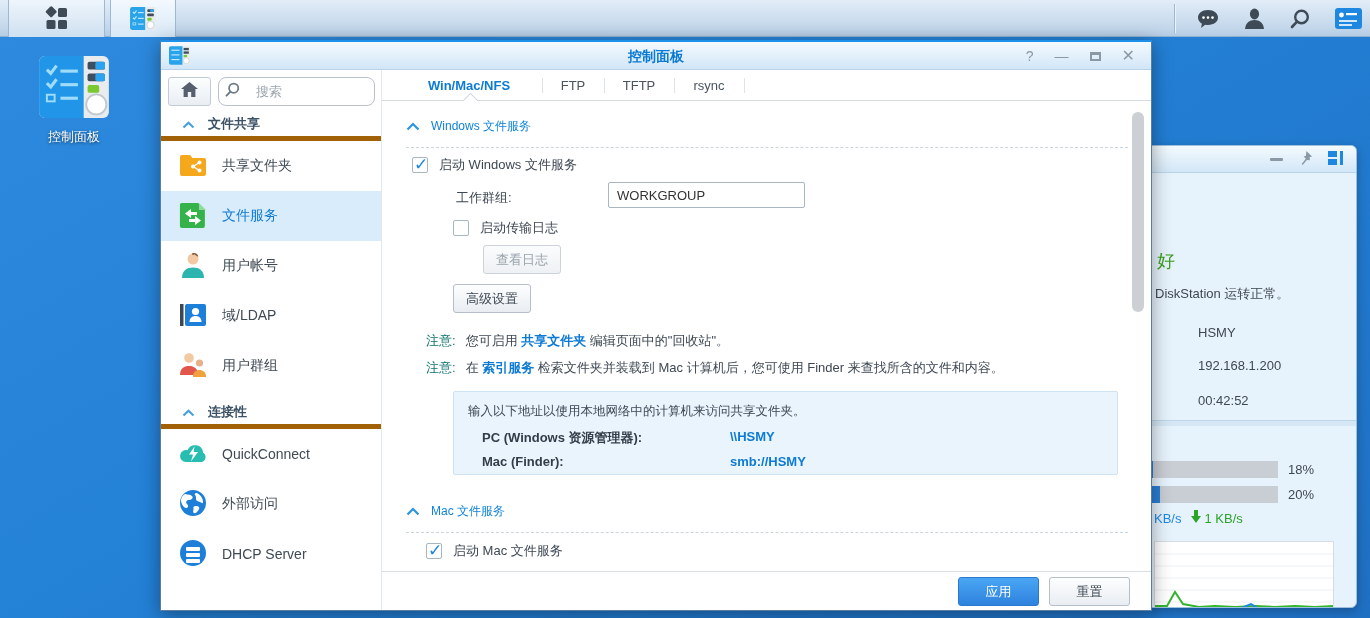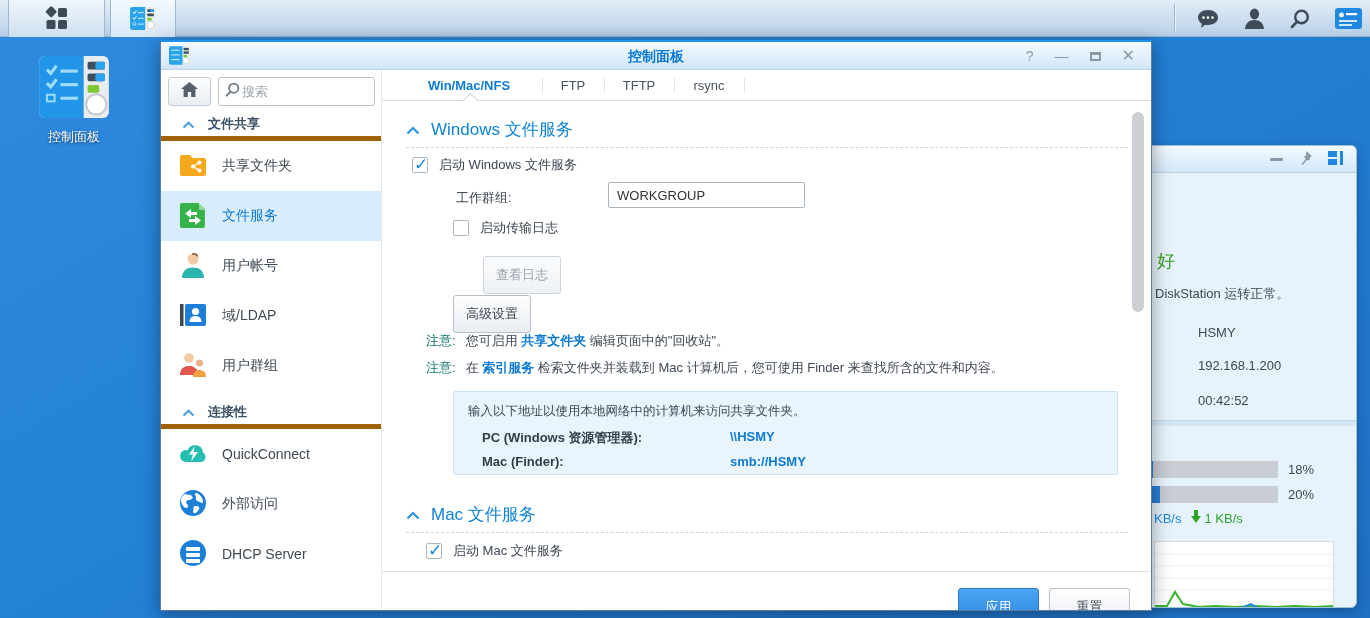--- a/index.html
+++ b/index.html
@@ -64,22 +64,22 @@
     color:#8b98a6; font-size:14px; }
   .t-controls span { cursor:default; line-height:1; }
   .wc-max { width:11px; height:9px; border:2px solid #8b98a6; border-top-width:3px; display:inline-block; }
 
   
   .sidebar { position:absolute; left:0; top:28px; width:221px; height:543px; background:#fff;
     border-right:1px solid #e3e8ee; }
   .side-top { height:42px; padding:7px 0 0 7px; display:flex; gap:7px; }
   .home-btn { width:43px; height:29px; border:1px solid #c3ccd6; border-radius:3px;
     background:linear-gradient(#fcfdfe,#e9eef3); display:flex; align-items:center; justify-content:center; }
-  .search-box { width:157px; height:29px; border:1px solid #b9c2cc; border-radius:3px; background:#fff;
-    display:flex; align-items:center; padding:0 6px; gap:2px; }
+  .search-box { width:157px; height:29px; border:1px solid #b9c2cc; border-radius:8px; background:#fff;
+    display:flex; align-items:center; padding:0 6px; gap:16px; }
   .search-box input { border:none; outline:none; width:110px; font-size:13px; color:#444;
     font-family:"Liberation Sans",sans-serif; }
   .search-box input::placeholder { color:#9aa4ad; }
   .side-header { height:29px; display:flex; align-items:center; gap:13px; padding-left:21px;
     border-bottom:5px solid #a16207; font-size:13px; font-weight:bold; color:#3b5166; }
   .side-header.second { height:38px; padding-top:9px; }
   .side-item { height:50px; display:flex; align-items:center; gap:14px; padding-left:17px;
     font-size:14px; color:#3f4a55; cursor:pointer; }
   .side-item.selected { background:#d9ecfb; color:#0e7ad3; }
   .side-scroll-thumb { position:absolute; left:222px; top:251px; width:10px; height:17px;
@@ -89,35 +89,35 @@
   .content { position:absolute; left:221px; top:28px; width:771px; height:543px; background:#fff; }
   .tabs { position:absolute; left:0; top:0; width:100%; height:31px; border-bottom:1px solid #d5dce2; }
   .tab { position:absolute; top:0; height:31px; display:flex; align-items:center; justify-content:center;
     font-size:13px; color:#4a545e; cursor:pointer; }
   .tab.active { color:#0c7bd6; font-weight:bold; }
   .tab-sep { position:absolute; top:8px; width:1px; height:15px; background:#dde3e9; }
   .tab-notch { position:absolute; left:83px; top:25px; width:11px; height:11px; background:#fff;
     border-left:1px solid #cfd7de; border-top:1px solid #cfd7de; transform:rotate(45deg); }
 
   .sec-head { position:absolute; left:24px; display:flex; align-items:center; gap:11px;
-    font-size:17px; color:#0e83d8; }
+    font-size:12px; color:#0e83d8; }
   .dashed { position:absolute; left:24px; width:722px; border-top:1px dashed #c9d6e2; }
 
   .cb-row { position:absolute; display:flex; align-items:center; gap:11px; font-size:13px; color:#3e4854; }
   .cb { width:16px; height:16px; background:#fff; border:1px solid #a8b6c2; border-radius:2px; position:relative; flex:0 0 auto; }
   .cb.checked::after { content:"✓"; position:absolute; left:1px; top:-4px;
     color:#1d86e0; font-size:17px; font-weight:bold; }
 
   .form-label { position:absolute; font-size:13px; color:#3e4854; }
   .text-input { position:absolute; height:26px; border:1px solid #aab6c0; border-radius:2px;
     font-size:13px; color:#333; padding:0 8px; font-family:"Liberation Sans",sans-serif; outline:none; }
 
-  .btn { position:absolute; height:38px; width:78px; border-radius:3px; font-size:13px;
+  .btn { position:absolute; height:29px; width:78px; border-radius:3px; font-size:13px;
     display:flex; align-items:center; justify-content:center; cursor:pointer;
-    background:linear-gradient(#fdfefe,#e9edf2); border:1px solid #b6bfc9; color:#3e4854;margin-top:11px; }
+    background:linear-gradient(#fdfefe,#e9edf2); border:1px solid #b6bfc9; color:#3e4854; }
   .btn.disabled { background:linear-gradient(#fbfcfd,#eef1f4); border-color:#ccd3da; color:#9aa4ad; cursor:default; }
   .btn.primary { background:linear-gradient(#4aa6f4,#2e82dd); border-color:#2b79cf; color:#fff; }
 
   .note { position:absolute; left:44px; font-size:13px; color:#3e4854; }
   .note .note-prefix { color:#0f766e; margin-right:10px; }
   .note .note-link { color:#0d7ad4; font-weight:bold; cursor:pointer; }
 
   .infobox { position:absolute; left:71px; top:321px; width:665px; height:84px;
     background:#e9f4fd; border:1px solid #cde2f2; border-radius:2px; font-size:12.5px; color:#3e4854; }
   .infobox .ib-head { position:absolute; left:14px; top:11px; }

